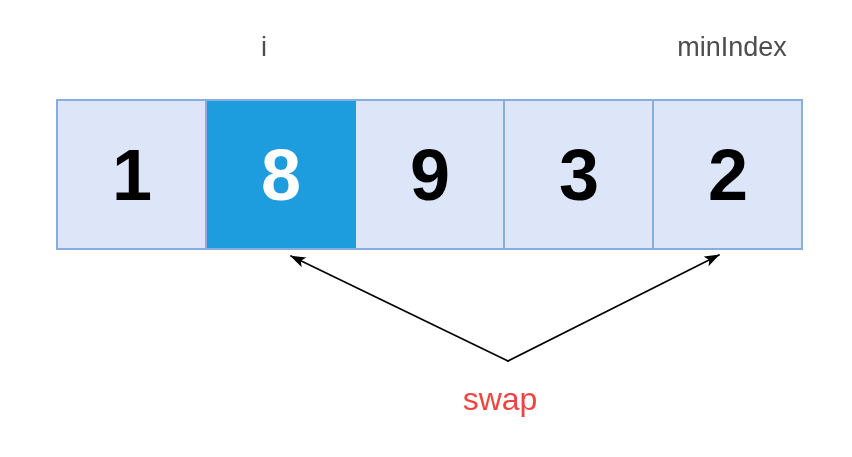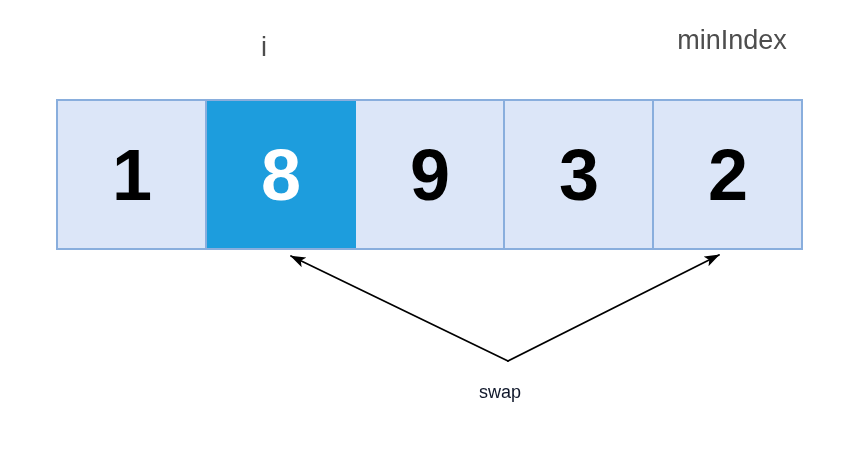--- a/index.html
+++ b/index.html
@@ -30,21 +30,21 @@
     text-align: center;
     line-height: 1;
   }
   #label-i {
     left: 204px;
     top: 34px;
     width: 120px;
   }
   #label-minindex {
     left: 642px;
-    top: 27px;
+    top: 34px;
     width: 180px;
   }
 
   
   #array {
     position: absolute;
     left: 56px;
     top: 99px;
     width: 747px;
     height: 151px;
@@ -94,23 +94,23 @@
   }
 
   
   #swap-caption {
     position: absolute;
     left: 420px;
     top: 383px;
     width: 160px;
     text-align: center;
     font-family: "Liberation Sans", sans-serif;
-    font-size: 18px;
+    font-size: 32px;
     font-weight: 400;
-    color: #0f172a;
+    color: #ef4444;
     line-height: 1;
     white-space: nowrap;
   }
 </style>
 </head>
 <body>
 
 <div id="canvas">
 
   <div class="pointer-label" id="label-i">i</div>

